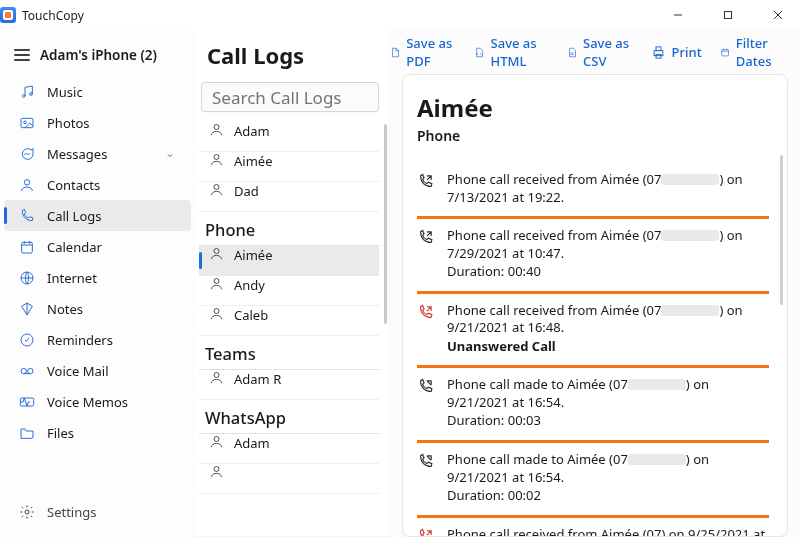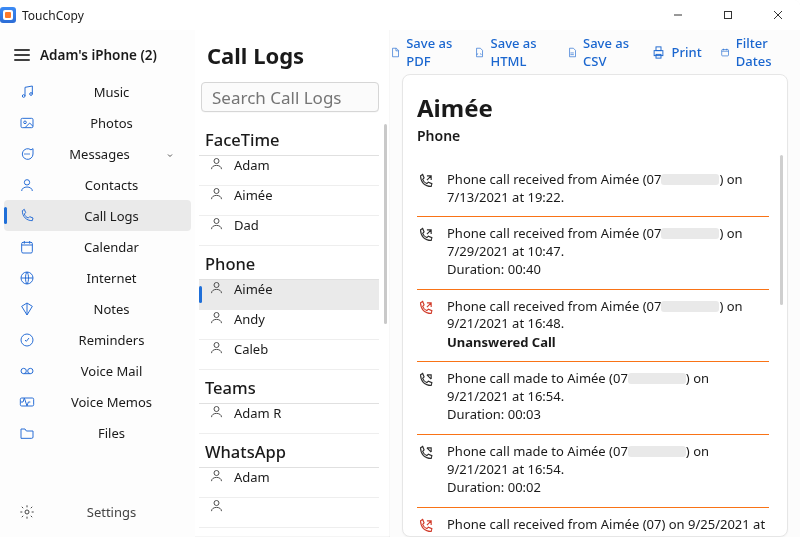--- a/index.html
+++ b/index.html
@@ -48,21 +48,21 @@
     border-radius:4px; margin:0 4px;
     position:relative;
   }
   .nav-item.selected { background:#eaeaea; }
   .nav-item.selected::before {
     content:""; position:absolute; left:0; top:7px; bottom:7px; width:3px;
     background:#1f6fd8; border-radius:2px;
   }
   .nav-item .ico { width:16px; height:16px; display:flex; align-items:center; justify-content:center; color:#2a6fd6;}
   .nav-item .ico svg { width:16px; height:16px; stroke:#2a6fd6; fill:none; stroke-width:1.5;}
-  .nav-item .lbl { flex:1;text-align:center; }
+  .nav-item .lbl { flex:1; }
   .nav-item .chev-r { width:12px; height:12px; }
   .settings-row { border-top:1px solid transparent; padding:6px 0 10px 0;}
   .nav-item.settings .ico svg { stroke:#444;}
   .nav-item.settings { color:#444; }
 
   
   .middle {
     width: 195px;
     border-right:1px solid rgba(0,0,0,0.03);
     display:flex; flex-direction:column;
@@ -112,21 +112,21 @@
   .detail-card {
     margin: 0 12px 0 12px;
     border:1px solid #e6e6e6; border-radius:8px;
     background:#ffffff;
     box-shadow: 0 1px 2px rgba(0,0,0,0.04);
     padding: 16px 18px 0 14px;
     flex:1; overflow:hidden;
   }
   .contact-title { font-size:24px; font-weight:700; }
   .contact-sub { font-size:14px; font-weight:600; margin-top:2px; margin-bottom:18px;}
-  .log-row { display:flex; gap:12px; padding:8px 0 10px 0; border-bottom:1px solid #f97316;}
+  .log-row { display:flex; gap:12px; padding:8px 0 10px 0; border-bottom:3px solid #f97316;}
   .log-row:last-child { border-bottom:none;}
   .log-ic { width:18px; flex:none; padding-top:2px;}
   .log-ic svg { width:17px; height:17px; fill:none; stroke-width:1.6;}
   .log-ic.in svg { stroke:#2c2c2c;}
   .log-ic.out svg { stroke:#2c2c2c;}
   .log-ic.miss svg { stroke:#d13b2a;}
   .log-text { font-size:13px; line-height:1.35;}
   .log-text .meta { margin-top:1px; }
   .log-text .meta.bold { font-weight:700; }
   .redact {
@@ -301,21 +301,20 @@
     </div>
   </div>
 
   <div class="middle">
     <div class="page-title">Call Logs</div>
     <div class="searchbox">
       <input type="text" placeholder="Search Call Logs" style="">
     </div>
     <div class="scroll-col" id="groups">
       <div class="scroll-indicator"></div>
-    <div class="grp-head">FaceTime</div>
         <div class="contact-row">
           <span class="person-ic"><svg viewBox="0 0 24 24">
               <circle cx="12" cy="8" r="4"></circle>
               <path d="M4 21c0-4 4-6 8-6s8 2 8 6"></path>
             </svg></span>
           <span>Adam</span>
         </div>
         <div class="contact-row">
           <span class="person-ic"><svg viewBox="0 0 24 24">
               <circle cx="12" cy="8" r="4"></circle>

